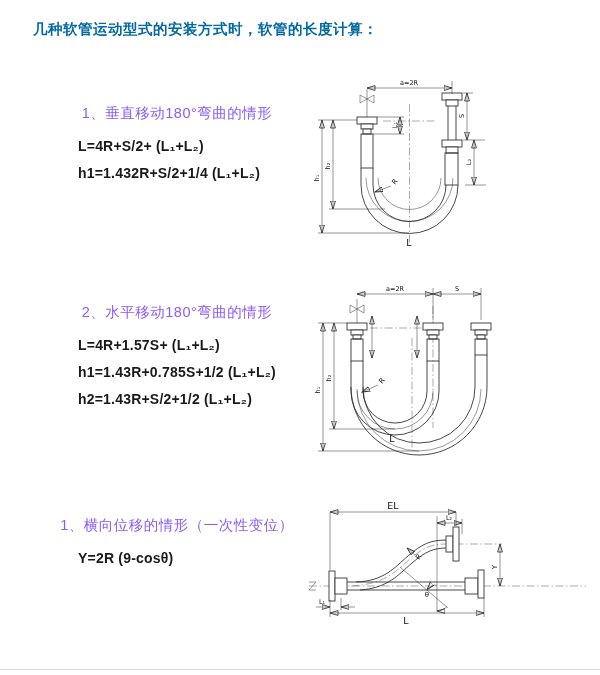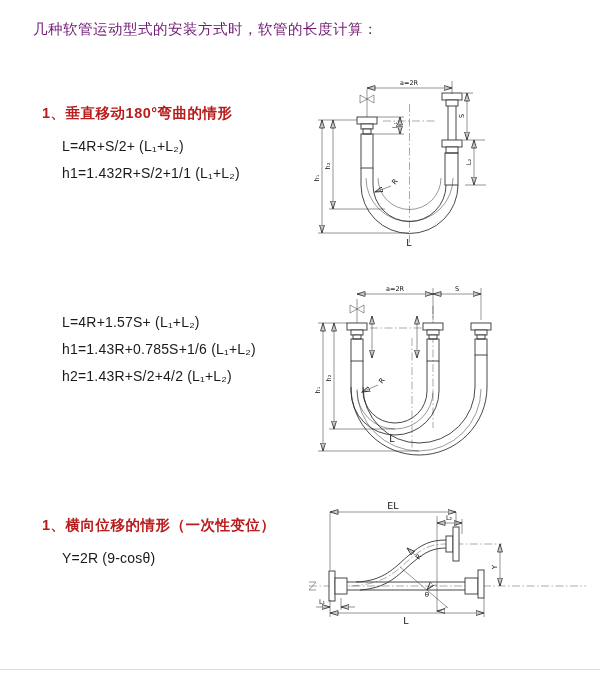--- a/index.html
+++ b/index.html
@@ -2,28 +2,28 @@
 <html><head>
 <meta charset="utf-8">
 <style>
   html,body{margin:0;padding:0;}
   body{
     width:600px;height:675px;position:relative;background:#ffffff;
     font-family:"Liberation Sans",sans-serif;overflow:hidden;
   }
   .page{position:absolute;left:0;top:0;width:600px;height:675px;background:#fff;}
   .title{
-    position:absolute;left:33px;top:20px;font-size:14.5px;font-weight:400;
-    color:#701a75;letter-spacing:.5px;white-space:nowrap;text-align:right;
+    position:absolute;left:33px;top:20px;font-size:14.5px;font-weight:700;
+    color:#0369a1;letter-spacing:.5px;white-space:nowrap;text-align:right;
   }
   .sec{position:absolute;left:42px;width:270px;}
-  .sec-h{font-size:14.5px;font-weight:700;color:#b91c1c;letter-spacing:.5px;margin:0 0 15px 0;white-space:nowrap;}
+  .sec-h{font-size:14.5px;font-weight:400;color:#8b5cf6;letter-spacing:.5px;margin:0 0 15px 0;white-space:nowrap;text-align:center;}
   .formula{
-    font-size:14px;line-height:16px;font-weight:400;color:#1a1a1a;
-    margin:11px 0 0 20px;letter-spacing:.2px;white-space:nowrap;
+    font-size:14px;line-height:16px;font-weight:700;color:#1a1a1a;
+    margin:11px 0 0 36px;letter-spacing:.2px;white-space:nowrap;
   }
   .diag{position:absolute;}
   .diag line,.diag path,.diag rect{stroke:#333;fill:none;stroke-width:.9;}
   .diag .dim line,.diag .dim path{stroke:#3a3a3a;stroke-width:.55;}
   .diag .thin{stroke-width:.5;}
   .diag .cline{stroke:#555;stroke-width:.5;stroke-dasharray:8 2.5 1.5 2.5;}
   .diag rect.fl{fill:#fff;}
   .diag text{font-family:"DejaVu Sans","Liberation Sans",sans-serif;font-size:6.5px;fill:#111;stroke:none;font-weight:400;}
   .diag text.big{font-size:9.5px;}
   .diag text.mid{font-size:7px;}
@@ -32,21 +32,21 @@
 </head>
 <body>
 
 <div class="page">
 
   <div class="title">几种软管运动型式的安装方式时，软管的长度计算：</div>
 
   <div class="sec" style="top:104px">
     <div class="sec-h">1、垂直移动180°弯曲的情形</div>
     <div class="formula">L=4R+S/2+ (L₁+L₂)</div>
-    <div class="formula">h1=1.432R+S/2+1/1 (L₁+L₂)</div>
+    <div class="formula">h1=1.432R+S/2+1/4 (L₁+L₂)</div>
   </div>
 
   <svg class="diag" id="d1" style="left:305px;top:66px" width="270" height="188" viewBox="0 0 270 188">
     <defs>
       <marker id="m1e" markerWidth="9" markerHeight="6" refX="8" refY="3" orient="auto" markerUnits="userSpaceOnUse">
           <path d="M0,0.6 L8,3 L0,5.4 Z" fill="#333" stroke="none"></path>
         </marker>
       <marker id="m1s" markerWidth="9" markerHeight="6" refX="0" refY="3" orient="auto" markerUnits="userSpaceOnUse">
           <path d="M8,0.6 L0,3 L8,5.4 Z" fill="#333" stroke="none"></path>
         </marker>
@@ -125,23 +125,24 @@
       <text x="92" y="59" text-anchor="middle" transform="rotate(-90 92 59)">L₁</text>
 
       <line x1="86" y1="120" x2="70" y2="126" marker-end="url(#m1e)"></line>
       <text class="mid" x="90" y="119" transform="rotate(-50 90 119)">R</text>
 
       <text class="big" x="104" y="180" text-anchor="middle">L</text>
     </g>
   </svg>
 
   <div class="sec" style="top:303px">
+    <div class="sec-h">2、水平移动180°弯曲的情形</div>
     <div class="formula">L=4R+1.57S+ (L₁+L₂)</div>
-    <div class="formula">h1=1.43R+0.785S+1/6 (L₁+L₂)</div>
-    <div class="formula">h2=1.43R+S/2+4/2 (L₁+L₂)</div>
+    <div class="formula">h1=1.43R+0.785S+1/2 (L₁+L₂)</div>
+    <div class="formula">h2=1.43R+S/2+1/2 (L₁+L₂)</div>
   </div>
 
   <svg class="diag" id="d2" style="left:300px;top:278px" width="290" height="190" viewBox="0 0 290 190">
     <defs>
       <marker id="m2e" markerWidth="9" markerHeight="6" refX="8" refY="3" orient="auto" markerUnits="userSpaceOnUse">
           <path d="M0,0.6 L8,3 L0,5.4 Z" fill="#333" stroke="none"></path>
         </marker>
       <marker id="m2s" markerWidth="9" markerHeight="6" refX="0" refY="3" orient="auto" markerUnits="userSpaceOnUse">
           <path d="M8,0.6 L0,3 L8,5.4 Z" fill="#333" stroke="none"></path>
         </marker>

